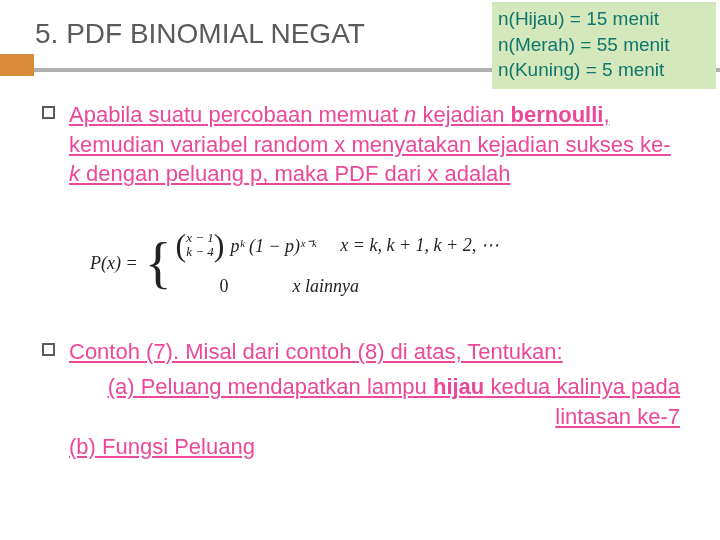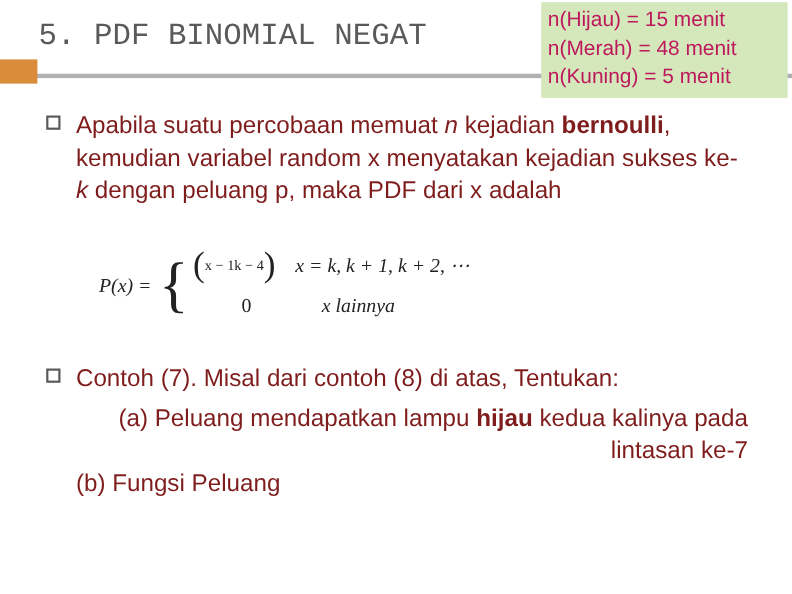--- a/index.html
+++ b/index.html
@@ -21,52 +21,52 @@
       left: 0;
       top: 54px;
       width: 34px;
       height: 22px;
       background: #d98c3a;
     }
     .title {
       font-size: 28px;
       color: #5a5a5a;
       font-weight: normal;
-      font-family: Liberation Mono, monospace;
     }
     .note-box {
       position: absolute;
       top: 2px;
       right: 4px;
       background: #d5e8bb;
       padding: 4px 8px 6px 6px;
       font-size: 19px;
-      color: #be185d;
+      color: #0f766e;
       line-height: 1.35;
       width: 224px;
     }
     .content {
       padding: 28px 40px 0 42px;
     }
     .bullet-item {
       display: flex;
       margin-bottom: 42px;
     }
     .bullet {
       width: 13px;
       height: 13px;
       border: 2px solid #5a5a5a;
       margin-top: 6px;
       margin-right: 14px;
       flex-shrink: 0;
     }
     .bullet-text {
       font-size: 22px;
-      color: #7f1d1d;
+      color: #ec4899;
       line-height: 1.35;
+      text-decoration: underline;
     }
     .italic { font-style: italic; }
     .bold { font-weight: bold; }
     .formula {
       margin-left: 48px;
       margin-top: 10px;
       margin-bottom: 40px;
       font-family: 'Times New Roman', serif;
       font-size: 18px;
       color: #222;
@@ -92,44 +92,45 @@
       display: inline-flex;
       align-items: center;
       margin-right: 6px;
     }
     .paren {
       font-size: 32px;
       line-height: 0.6;
     }
     .binom-inner {
       display: flex;
-      flex-direction: row;
+      flex-direction: column;
       font-size: 13px;
       line-height: 1.1;
       text-align: center;
+      font-style: italic;
     }
     .case-cond {
-      margin-left: 12px;
+      margin-left: 24px;
     }
     .sub-items {
       margin-top: 6px;
       text-align: right;
     }
   </style>
 </head>
 <body>
 
 <div class="header">
   <div class="accent-bar"></div>
   <div class="title">5. PDF BINOMIAL NEGAT</div>
 </div>
 
 <div class="note-box">
   <div>n(Hijau) = 15 menit</div>
-  <div>n(Merah) = 48 menit</div>
+  <div>n(Merah) = 55 menit</div>
   <div>n(Kuning) = 5 menit</div>
 </div>
 
 <div class="content">
 
   <div class="bullet-item">
     <div class="bullet"></div>
     <div class="bullet-text">
       <span>Apabila suatu percobaan memuat </span><span class="italic">n</span><span> kejadian </span><span class="bold">bernoulli</span><span>, kemudian variabel random x menyatakan kejadian sukses ke-</span><span class="italic">k</span><span> dengan peluang p, maka PDF dari x adalah</span>
     </div>
@@ -141,20 +142,21 @@
     <div class="formula-cases">
       <div class="case-row">
         <span class="binom">
           <span class="paren">(</span>
           <span class="binom-inner">
             <span>x − 1</span>
             <span>k − 4</span>
           </span>
           <span class="paren">)</span>
         </span>
+        <span style="font-style:italic">pᵏ (1 − p)ˣ⁻ᵏ</span>
         <span class="case-cond" style="font-style:italic">x = k, k + 1, k + 2, ⋯</span>
       </div>
       <div class="case-row">
         <span style="margin-left:44px">0</span>
         <span class="case-cond" style="font-style:italic;margin-left:64px">x  lainnya</span>
       </div>
     </div>
   </div>
 
   <div class="bullet-item">

